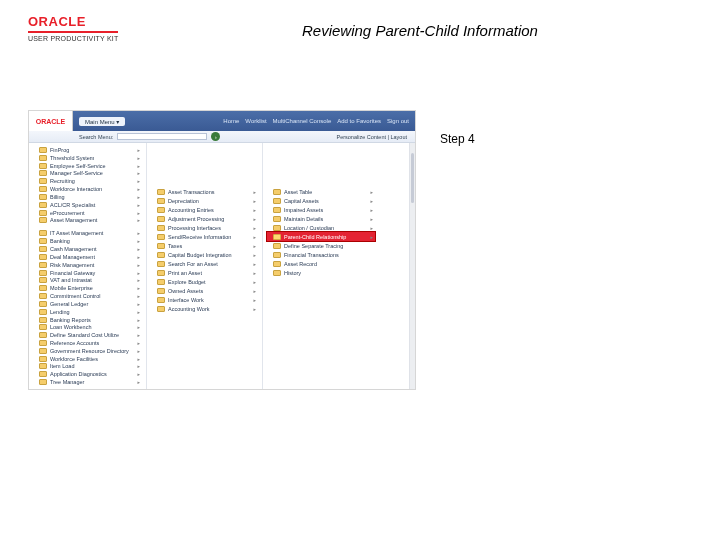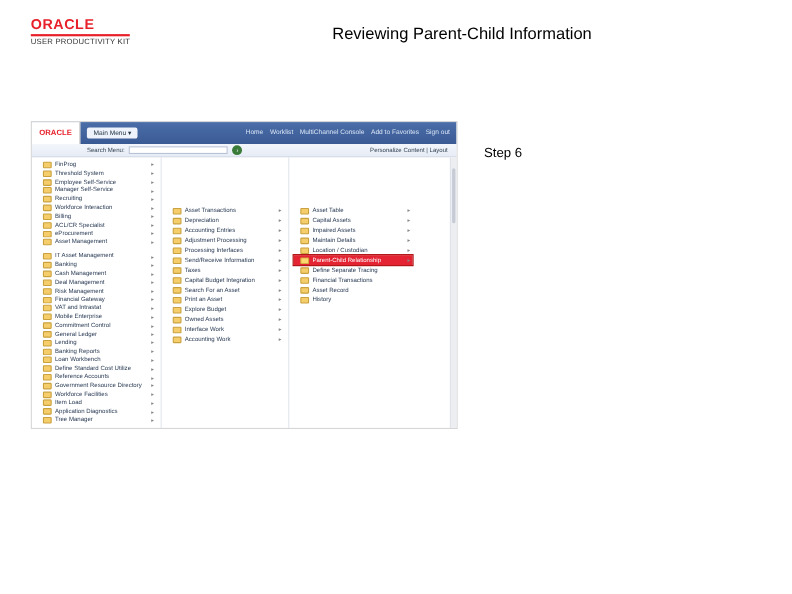--- a/index.html
+++ b/index.html
@@ -21,21 +21,21 @@
     display: flex; flex-direction: column; align-items: flex-start;
   }
   .logo-top {
     color: #e8202a; font-weight: bold; font-size: 13px; letter-spacing: .5px;
   }
   .logo-bar { width: 100%; height: 1.5px; background: #e8202a; margin: 2px 0; }
   .logo-sub { font-size: 7px; color: #333; letter-spacing: .2px; }
   .title {
     position: absolute; top: 22px; left: 0; width: 720px; text-align: center;
     font-size: 15px; color: #000; pointer-events: none;
-    padding-left: 160px; padding-right: 40px;
+    padding-left: 160px; padding-right: 40px; font-style: italic;
   }
   
   .right-panel {
     position: absolute;
     top: 130px;
     left: 440px;
     width: 250px;
     font-size: 12px;
     line-height: 1.6;
     color: #000;
@@ -141,21 +141,21 @@
 <div class="header">
   <div class="logo">
     <span class="logo-top">ORACLE</span>
     <span class="logo-bar"></span>
     <span class="logo-sub">USER PRODUCTIVITY KIT</span>
   </div>
 </div>
 <div class="title">Reviewing Parent-Child Information</div>
 
 <div class="right-panel">
-  <div class="step">Step 6</div>
+  <div class="step">Step 4</div>
 </div>
 
 <div class="shot">
   <div class="shot-top">
     <div class="mini-logo">ORACLE</div>
     <div class="crumb">
       <span>Main Menu</span>
       <span> ▾</span>
     </div>
     <div class="nav-right" id="top-nav">

